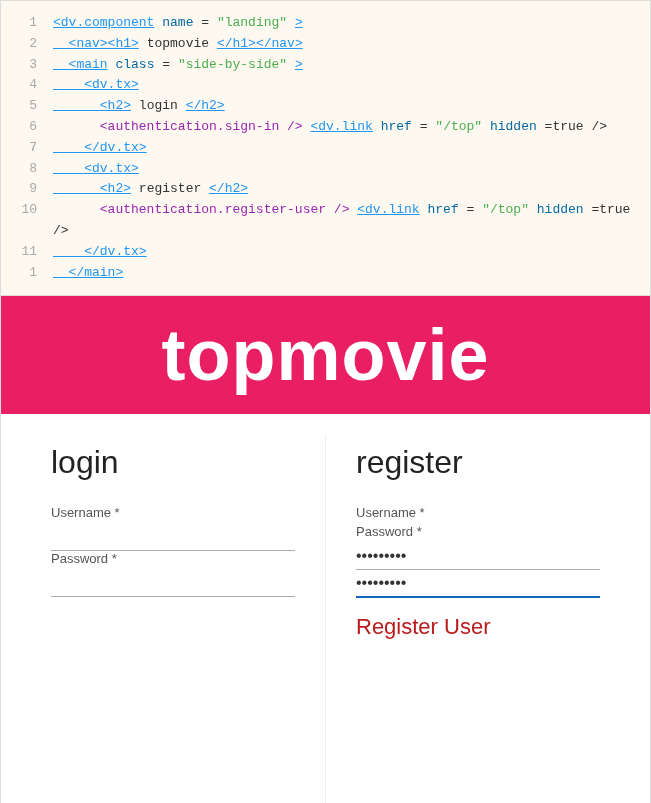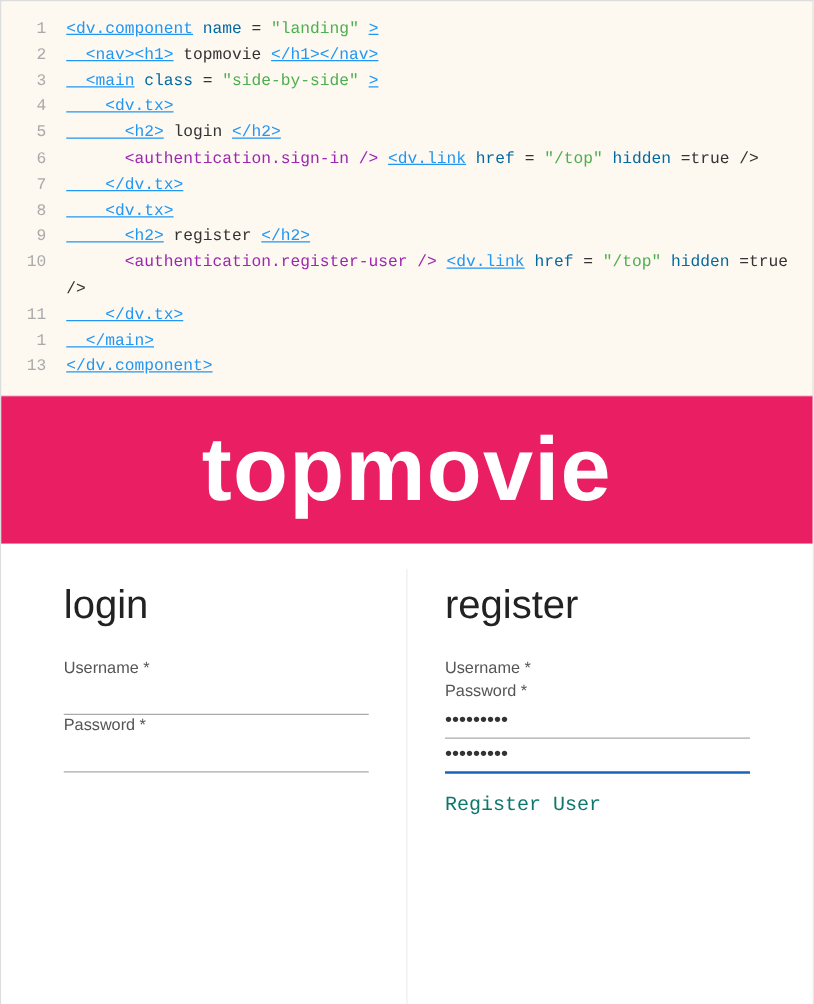--- a/index.html
+++ b/index.html
@@ -126,27 +126,26 @@
       color: #aaa;
       font-size: 16px;
       cursor: pointer;
       padding: 8px 0;
       margin-top: 8px;
     }
 
     .register-btn {
       background: none;
       border: none;
-      color: #0f766e;
-      font-size: 16px;
+      color: #b91c1c;
+      font-size: 22px;
       cursor: pointer;
       padding: 8px 0;
       margin-top: 8px;
       font-weight: 400;
-      font-family: Liberation Mono, monospace;
     }
 
     .divider {
       width: 1px;
       background: #eee;
       margin: 0 10px;
     }
   </style>
 </head>
 <body>
@@ -249,26 +248,20 @@
     <span class="code-content">
       <span class="tag">&nbsp;&nbsp;&nbsp;&nbsp;&lt;/dv.tx&gt;</span>
     </span>
   </div>
   <div class="code-line">
     <span class="line-number">1</span>
     <span class="code-content">
       <span class="tag">&nbsp;&nbsp;&lt;/main&gt;</span>
     </span>
   </div>
-  <div class="code-line">
-    <span class="line-number">13</span>
-    <span class="code-content">
-      <span class="tag">&lt;/dv.component&gt;</span>
-    </span>
-  </div>
 </div>
 
 <div class="app-container">
 
   <nav class="app-nav">
     <h1>topmovie</h1>
   </nav>
 
   <div class="app-main">
 

